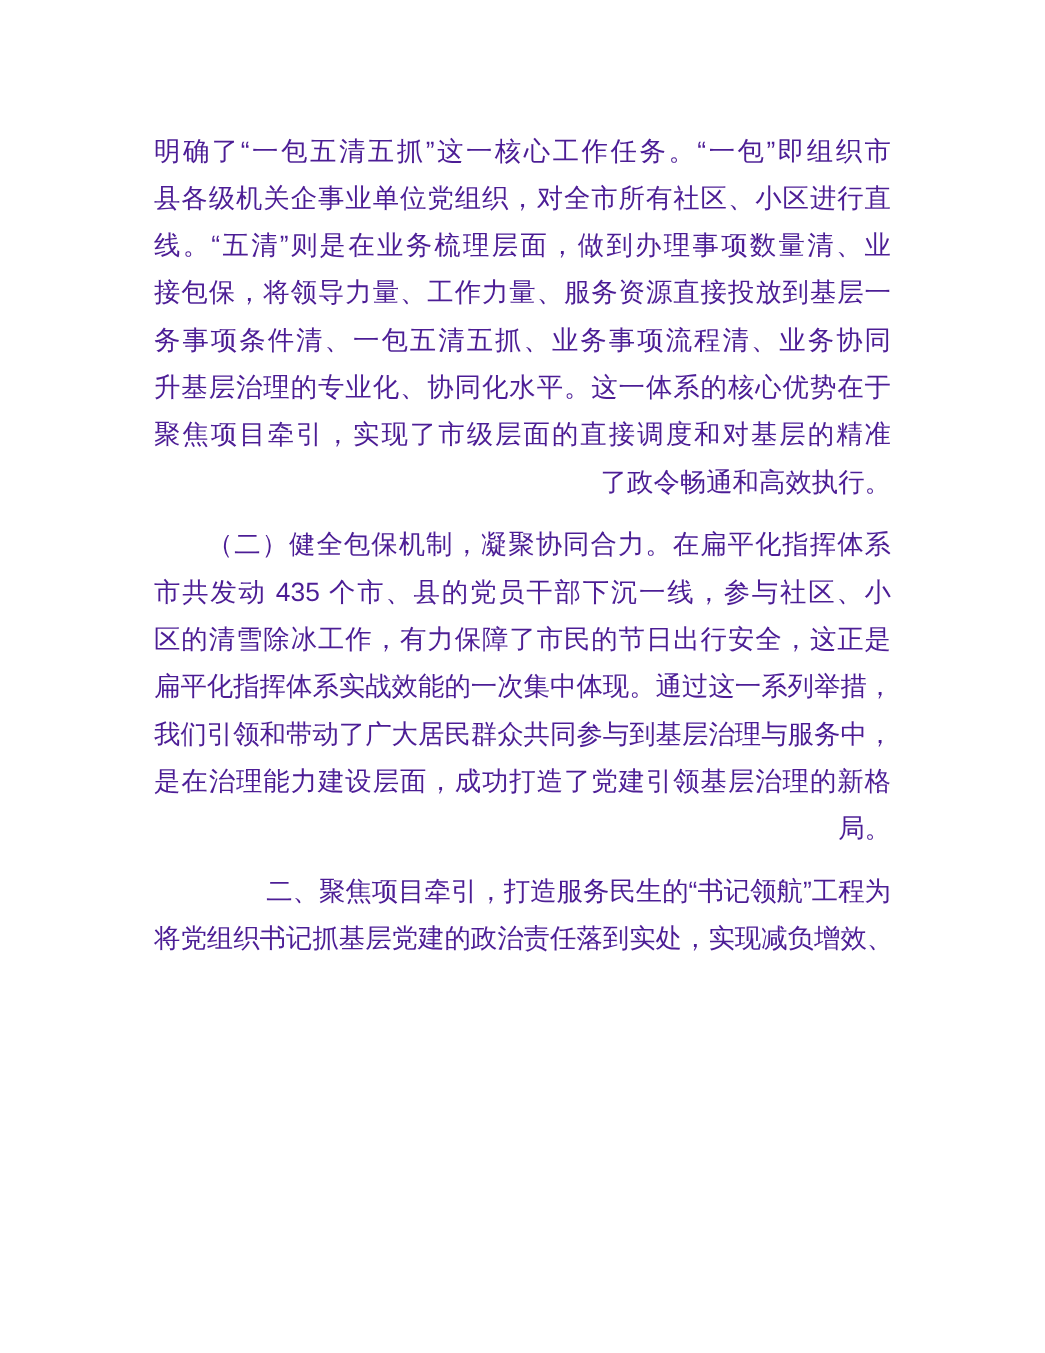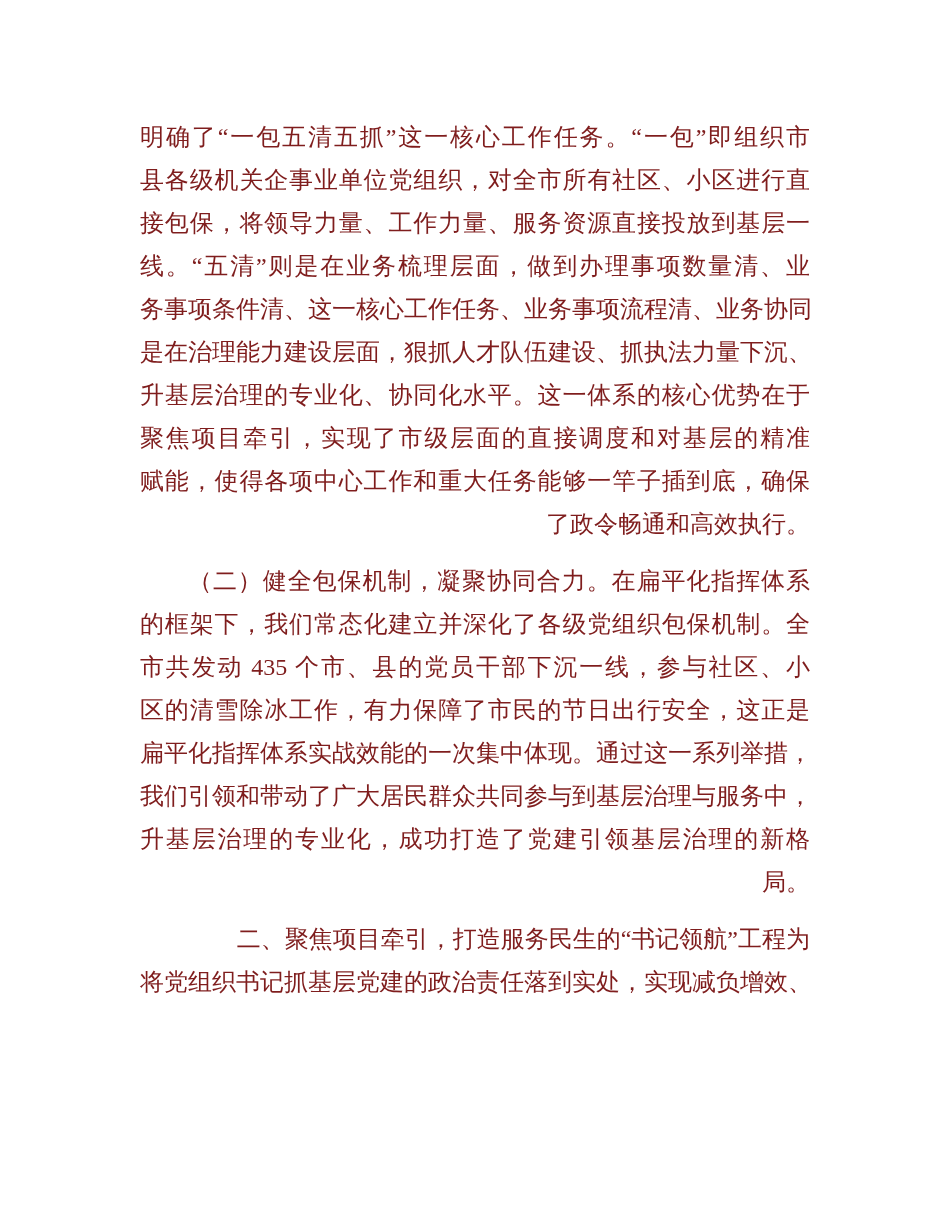--- a/index.html
+++ b/index.html
@@ -13,24 +13,23 @@
     height: 1230px;
     background: #ffffff;
     overflow: hidden;
     font-family: "Liberation Sans", "DejaVu Sans", sans-serif;
   }
   .content {
     position: absolute;
     top: 116px;
     left: 140px;
     width: 670px;
-    color: #7f1d1d;
+    color: #4c1d95;
     font-size: 24px;
     line-height: 43px;
-    font-family: Liberation Serif, serif;
   }
   .paragraph {
     margin: 0 0 14px 0;
   }
   .paragraph:last-child {
     margin-bottom: 8px;
   }
   .line {
     white-space: nowrap;
     text-align: right;
@@ -44,37 +43,34 @@
   }
 </style>
 </head>
 <body>
 
 <div class="page" style="background: rgb(255, 255, 255); color: rgb(0, 0, 0);">
   <div class="content" id="doc-content">
       <div class="paragraph">
         <div class="line j first">明确了“一包五清五抓”这一核心工作任务。“一包”即组织市</div>
         <div class="line j">县各级机关企事业单位党组织，对全市所有社区、小区进行直</div>
+        <div class="line j">线。“五清”则是在业务梳理层面，做到办理事项数量清、业</div>
         <div class="line j">接包保，将领导力量、工作力量、服务资源直接投放到基层一</div>
-        <div class="line j">线。“五清”则是在业务梳理层面，做到办理事项数量清、业</div>
-        <div class="line j">务事项条件清、这一核心工作任务、业务事项流程清、业务协同</div>
-        <div class="line j">是在治理能力建设层面，狠抓人才队伍建设、抓执法力量下沉、</div>
+        <div class="line j">务事项条件清、一包五清五抓、业务事项流程清、业务协同</div>
         <div class="line j">升基层治理的专业化、协同化水平。这一体系的核心优势在于</div>
         <div class="line j">聚焦项目牵引，实现了市级层面的直接调度和对基层的精准</div>
-        <div class="line j">赋能，使得各项中心工作和重大任务能够一竿子插到底，确保</div>
         <div class="line">了政令畅通和高效执行。</div>
       </div>
       <div class="paragraph indent">
         <div class="line j first">（二）健全包保机制，凝聚协同合力。在扁平化指挥体系</div>
-        <div class="line j">的框架下，我们常态化建立并深化了各级党组织包保机制。全</div>
         <div class="line j">市共发动 435 个市、县的党员干部下沉一线，参与社区、小</div>
         <div class="line j">区的清雪除冰工作，有力保障了市民的节日出行安全，这正是</div>
         <div class="line j">扁平化指挥体系实战效能的一次集中体现。通过这一系列举措，</div>
         <div class="line j">我们引领和带动了广大居民群众共同参与到基层治理与服务中，</div>
-        <div class="line j">升基层治理的专业化，成功打造了党建引领基层治理的新格</div>
+        <div class="line j">是在治理能力建设层面，成功打造了党建引领基层治理的新格</div>
         <div class="line">局。</div>
       </div>
       <div class="paragraph indent">
         <div class="line first">二、聚焦项目牵引，打造服务民生的“书记领航”工程为</div>
         <div class="line j">将党组织书记抓基层党建的政治责任落到实处，实现减负增效、</div>
       </div>
     </div>
 </div>
 
 </body></html>

